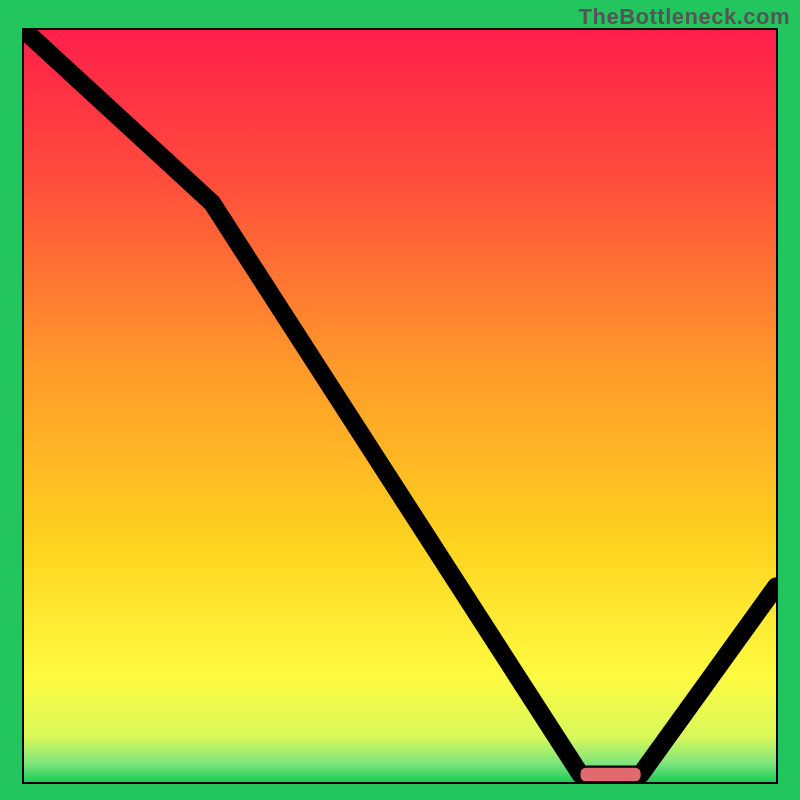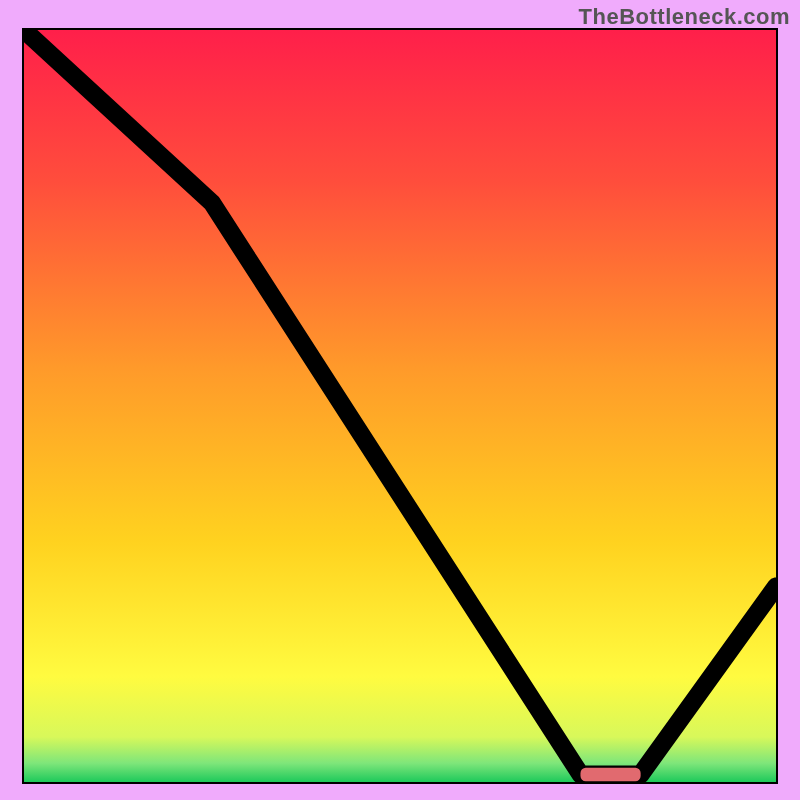--- a/index.html
+++ b/index.html
@@ -7,21 +7,21 @@
     padding: 0;
     width: 800px;
     height: 800px;
     background: #000;
     font-family: Arial, Helvetica, sans-serif;
   }
   .frame {
     position: relative;
     width: 800px;
     height: 800px;
-    background: #f0abfc;
+    background: #22c55e;
   }
   .watermark {
     position: absolute;
     top: 4px;
     right: 10px;
     color: #555;
     font-size: 22px;
     font-weight: 600;
     letter-spacing: 0.5px;
   }

